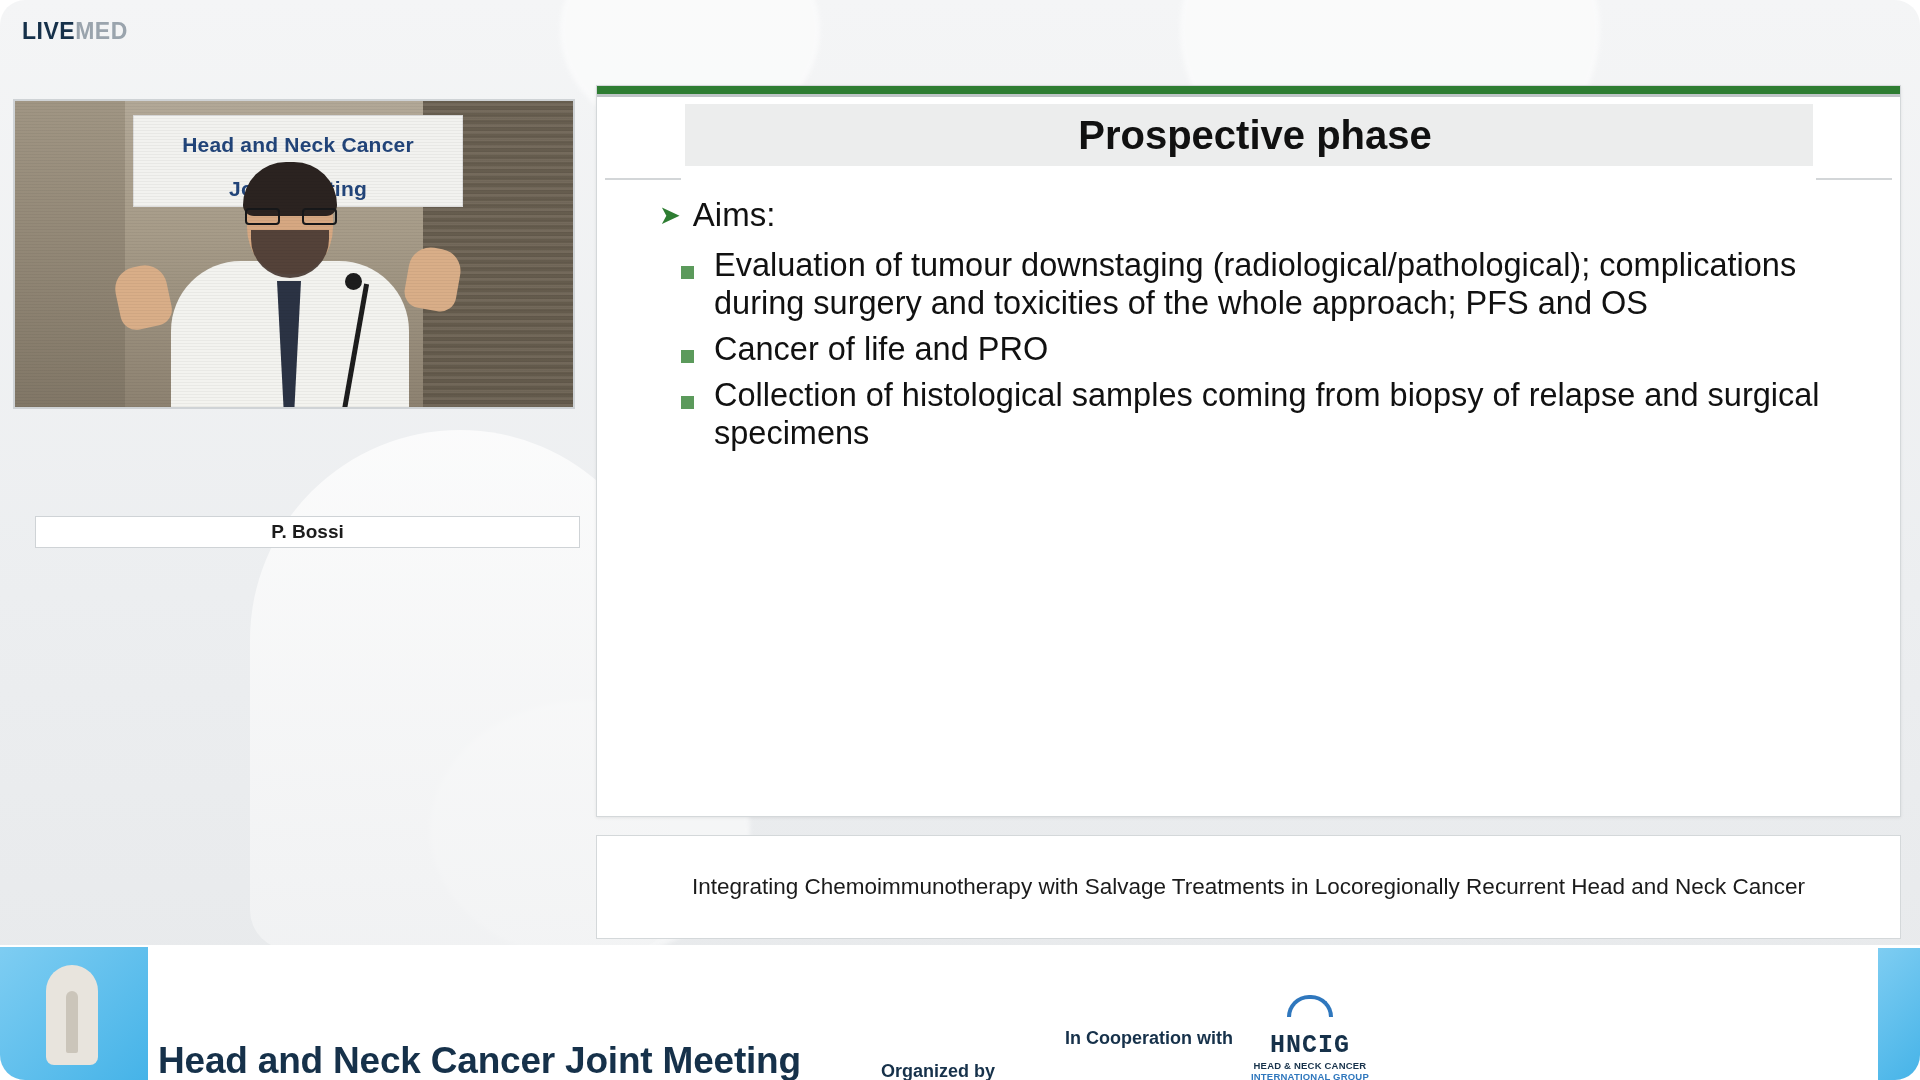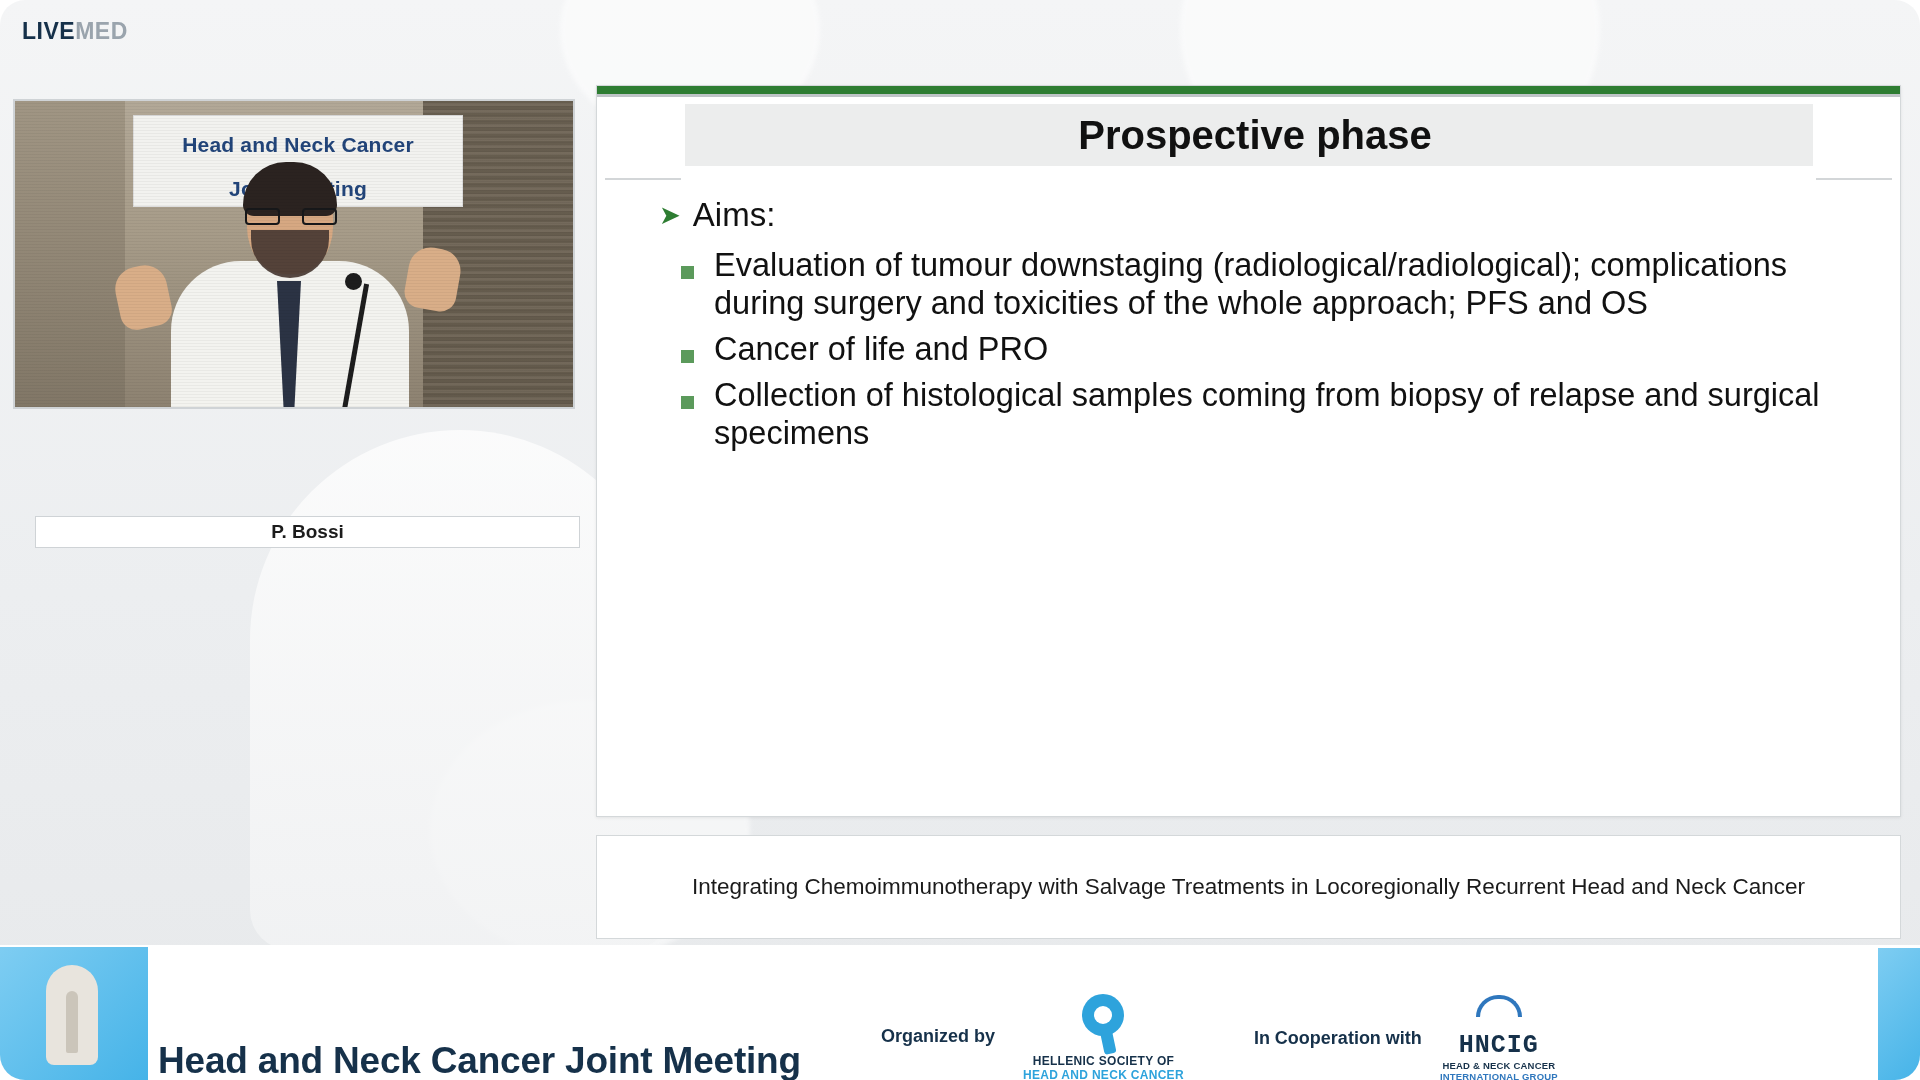--- a/index.html
+++ b/index.html
@@ -353,21 +353,21 @@
   .footer-title {
     font-size: 37px;
     font-weight: bold;
     color: #16314a;
     letter-spacing: -.2px;
     white-space: nowrap;
   }
   .org-block {
     display: flex;
     align-items: center;
-    gap: 28px;
+    gap: 14px;
     margin-left: 80px;
   }
   .org-label {
     font-size: 18px;
     font-weight: bold;
     color: #16314a;
     white-space: nowrap;
   }
   .hs-logo { display: flex; flex-direction: column; align-items: center; }
   .hs-mark {
@@ -486,21 +486,21 @@
     </div>
 
     <div class="slide-body">
       <div class="aims-line">
         <span class="arrow-bullet">➤</span>
         <span class="aims-label">Aims:</span>
       </div>
 
       <div class="bullet">
         <span class="sq"></span>
-        <span class="bullet-text">Evaluation of tumour downstaging (radiological/radiological); complications during surgery and toxicities of the whole approach; PFS and OS</span>
+        <span class="bullet-text">Evaluation of tumour downstaging (radiological/pathological); complications during surgery and toxicities of the whole approach; PFS and OS</span>
       </div>
       <div class="bullet">
         <span class="sq"></span>
         <span class="bullet-text">Cancer of life and PRO</span>
       </div>
       <div class="bullet">
         <span class="sq"></span>
         <span class="bullet-text">Collection of histological samples coming from biopsy of relapse and surgical specimens</span>
       </div>
     </div>
@@ -514,29 +514,20 @@
 
   <div class="footer">
     <div class="footer-left">
       <div class="f-stat"></div>
     </div>
     <div class="footer-main">
       <div class="footer-title">Head and Neck Cancer Joint Meeting</div>
 
       <div class="org-block">
         <span class="org-label">Organized by</span>
-        <div class="hs-logo">
-          <div class="hs-mark">
-            <div class="c1"></div>
-              <div class="c2"></div>
-              <div class="tail"></div>
-          </div>
-          <div class="hs-text-1">HELLENIC SOCIETY OF</div>
-          <div class="hs-text-2">HEAD AND NECK CANCER</div>
-        </div>
       </div>
 
       <div class="coop-block">
         <span class="org-label">In Cooperation with</span>
         <div class="hncig">
           <div class="hncig-mark">
               <div class="arc"></div>
             </div>
           <div class="hncig-name">HNCIG</div>
           <div class="hncig-sub1">HEAD &amp; NECK CANCER</div>

